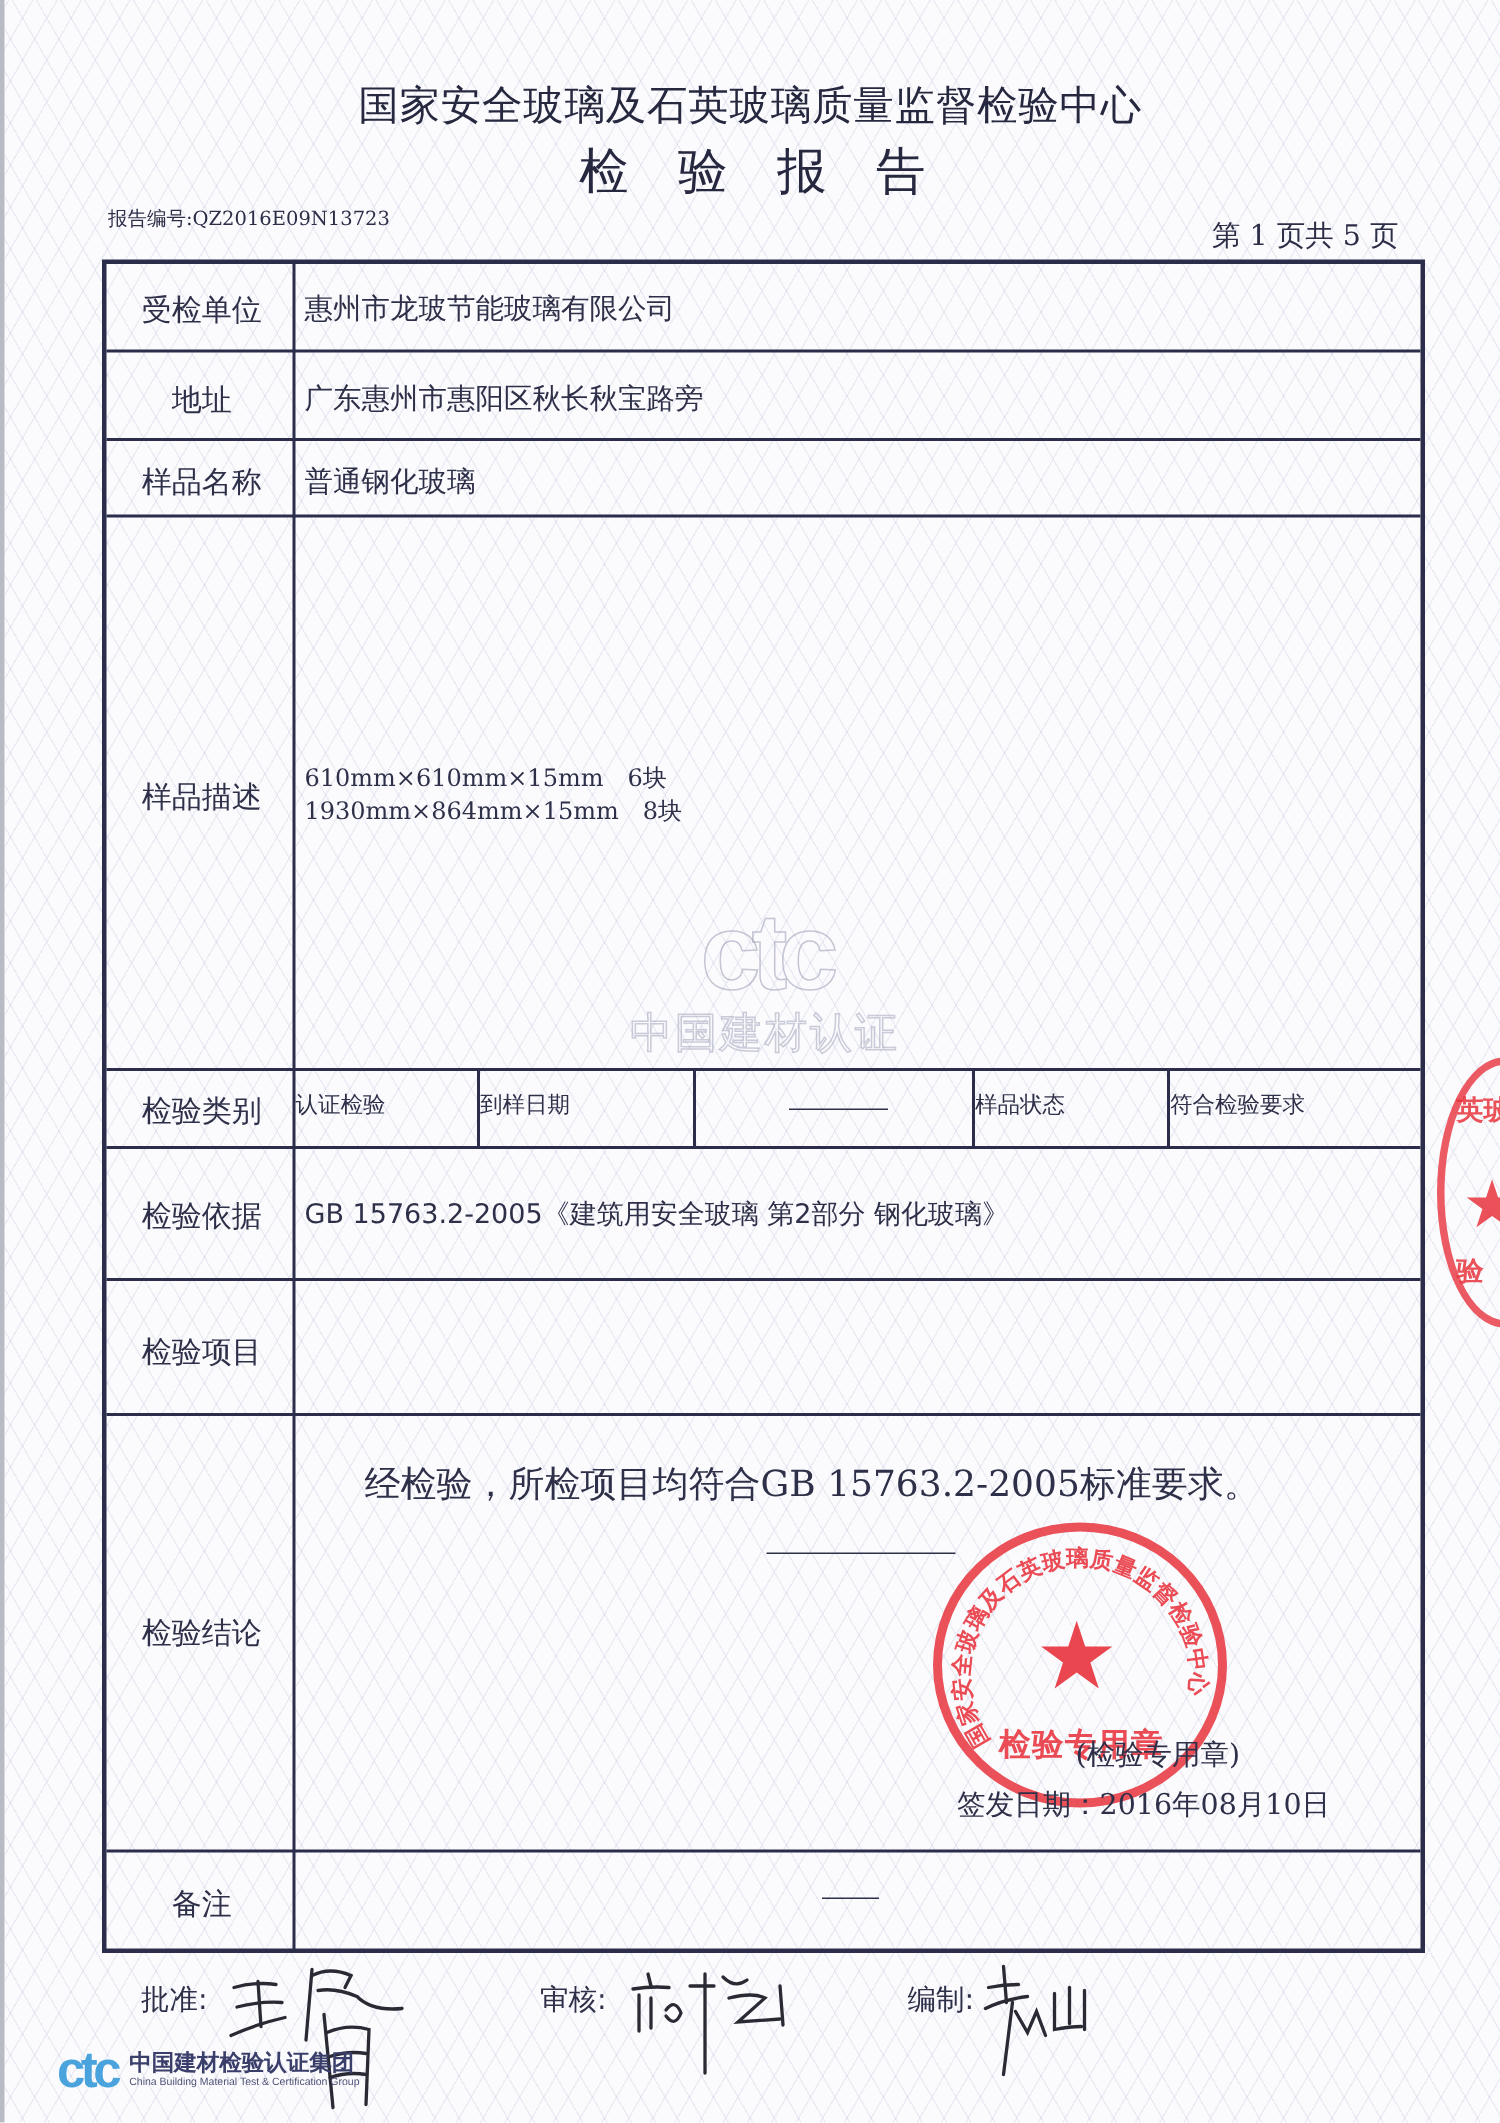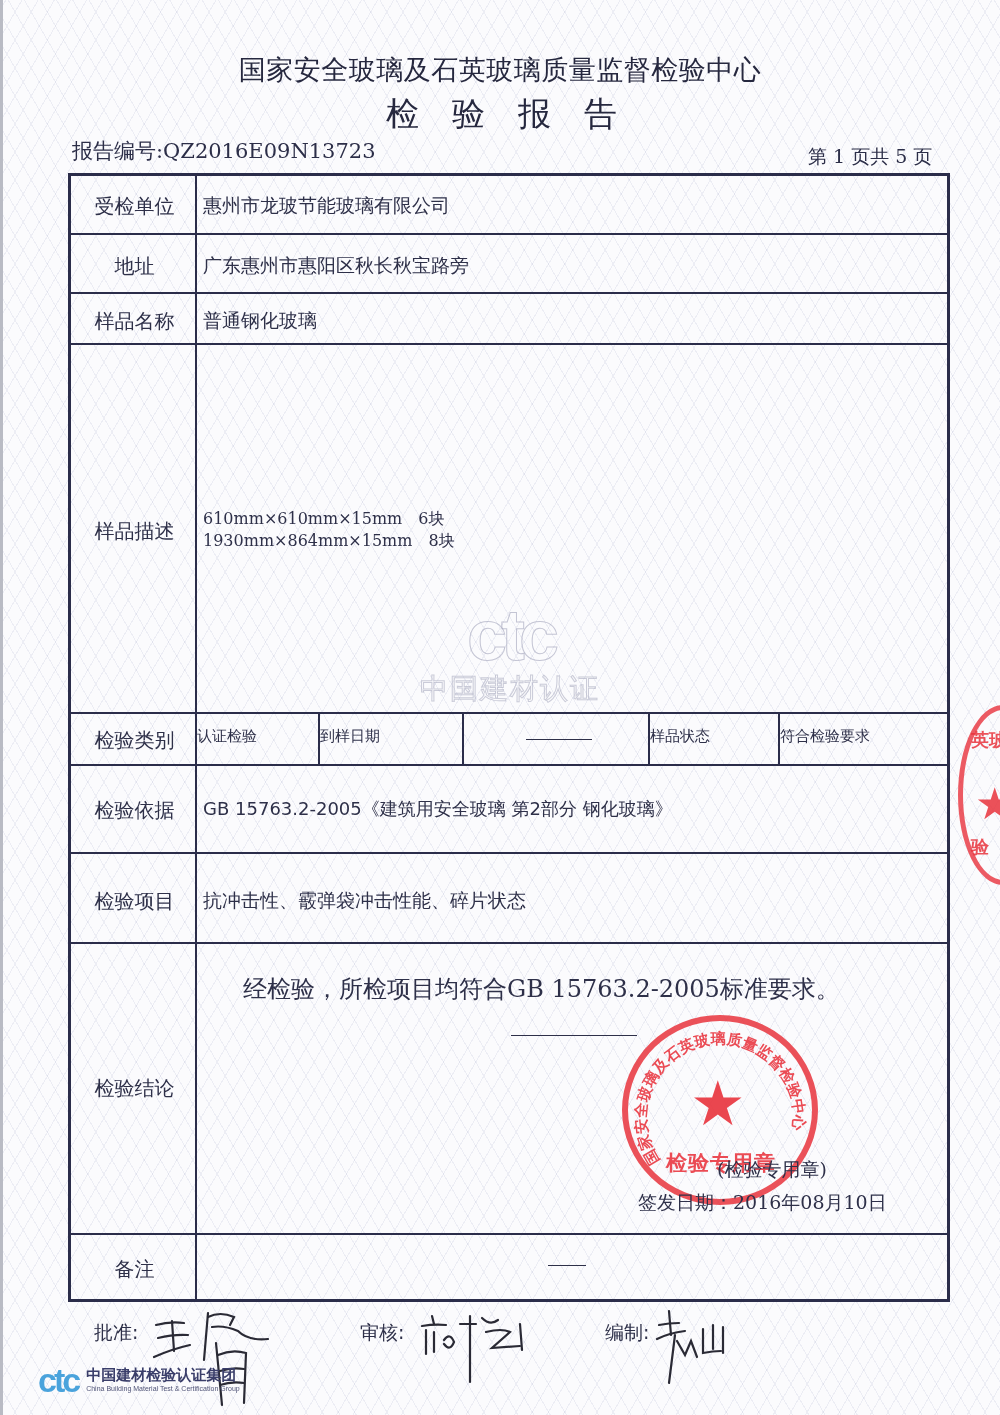--- a/index.html
+++ b/index.html
@@ -9,21 +9,21 @@
     background-image:
       repeating-linear-gradient(60deg, rgba(170,175,205,0.18) 0 1px, transparent 1px 14px),
       repeating-linear-gradient(-60deg, rgba(170,175,205,0.18) 0 1px, transparent 1px 14px);
     font-family:"DejaVu Serif", "Liberation Serif", serif;
     color:#2c2e48;
   }
   .left-edge { position:absolute; left:0; top:0; width:3px; height:1415px; background:#b9bbc4; }
   .abs { position:absolute; }
   .title1 { left:0; width:1000px; top:52px; text-align:center; font-family:"DejaVu Sans", sans-serif; font-size:27px; letter-spacing:0.5px; color:#26283f; }
   .title2 { left:0; width:1000px; top:92px; text-align:center; font-family:"DejaVu Sans", sans-serif; font-size:33px; letter-spacing:33px; padding-left:36px; box-sizing:border-box; color:#26283f; }
-  .report-no { left:72px; top:137px; font-size:21px; }
+  .report-no { left:72px; top:137px; font-size:13px; }
   .page-info { left:808px; top:144px; font-size:19px; }
   .table-outer { position:absolute; left:68px; top:173px; width:882px; height:1129px; border:3px solid #2b2d4a; box-sizing:border-box; }
   .hline { position:absolute; left:0; right:0; height:0; border-top:2px solid #2b2d4a; }
   .vline { position:absolute; width:0; border-left:2px solid #2b2d4a; }
   .lbl { position:absolute; left:0; width:127px; text-align:center; font-family:"DejaVu Sans", sans-serif; font-size:20px; color:#2e3049; }
   .val { position:absolute; left:132px; font-family:"DejaVu Sans", sans-serif; font-size:19px; color:#2e3049; white-space:nowrap; }
   .mono { font-family:"DejaVu Serif", serif; font-size:16px; line-height:22px; }
   .cell { position:absolute; text-align:left; font-family:"DejaVu Sans", sans-serif; font-size:15px; color:#2e3049; }
   .dash { position:absolute; height:0; border-top:1.5px solid #2e3049; }
   .watermark { position:absolute; left:405px; top:600px; width:210px; text-align:center; color:rgba(180,182,200,0.55); }
@@ -99,21 +99,20 @@
   <div class="cell" style="left:126px; width:121px; top:551px">认证检验</div>
   <div class="cell" style="left:249px; width:142px; top:551px">到样日期</div>
   <div class="dash" style="left:455px; width:66px; top:563px"></div>
   <div class="cell" style="left:579px; width:128px; top:551px">样品状态</div>
   <div class="cell" style="left:709px; width:196px; top:551px">符合检验要求</div>
 
   <div class="lbl" style="top:621px">检验依据</div>
   <div class="val" style="top:621px; font-size:18px">GB 15763.2-2005《建筑用安全玻璃 第2部分 钢化玻璃》</div>
 
   <div class="lbl" style="top:712px">检验项目</div>
-  <div class="val" style="top:712px">抗冲击性、霰弹袋冲击性能、碎片状态</div>
 
   <div class="lbl" style="top:899px">检验结论</div>
   <div class="val" style="left:172px; top:797px; font-family:'DejaVu Serif', serif; font-size:24px">经检验，所检项目均符合GB 15763.2-2005标准要求。</div>
   <div class="dash" style="left:440px; width:126px; top:859px"></div>
 
   <div class="lbl" style="top:1080px">备注</div>
   <div class="dash" style="left:477px; width:38px; top:1089px"></div>
 </div>
 
 <div class="seal">

